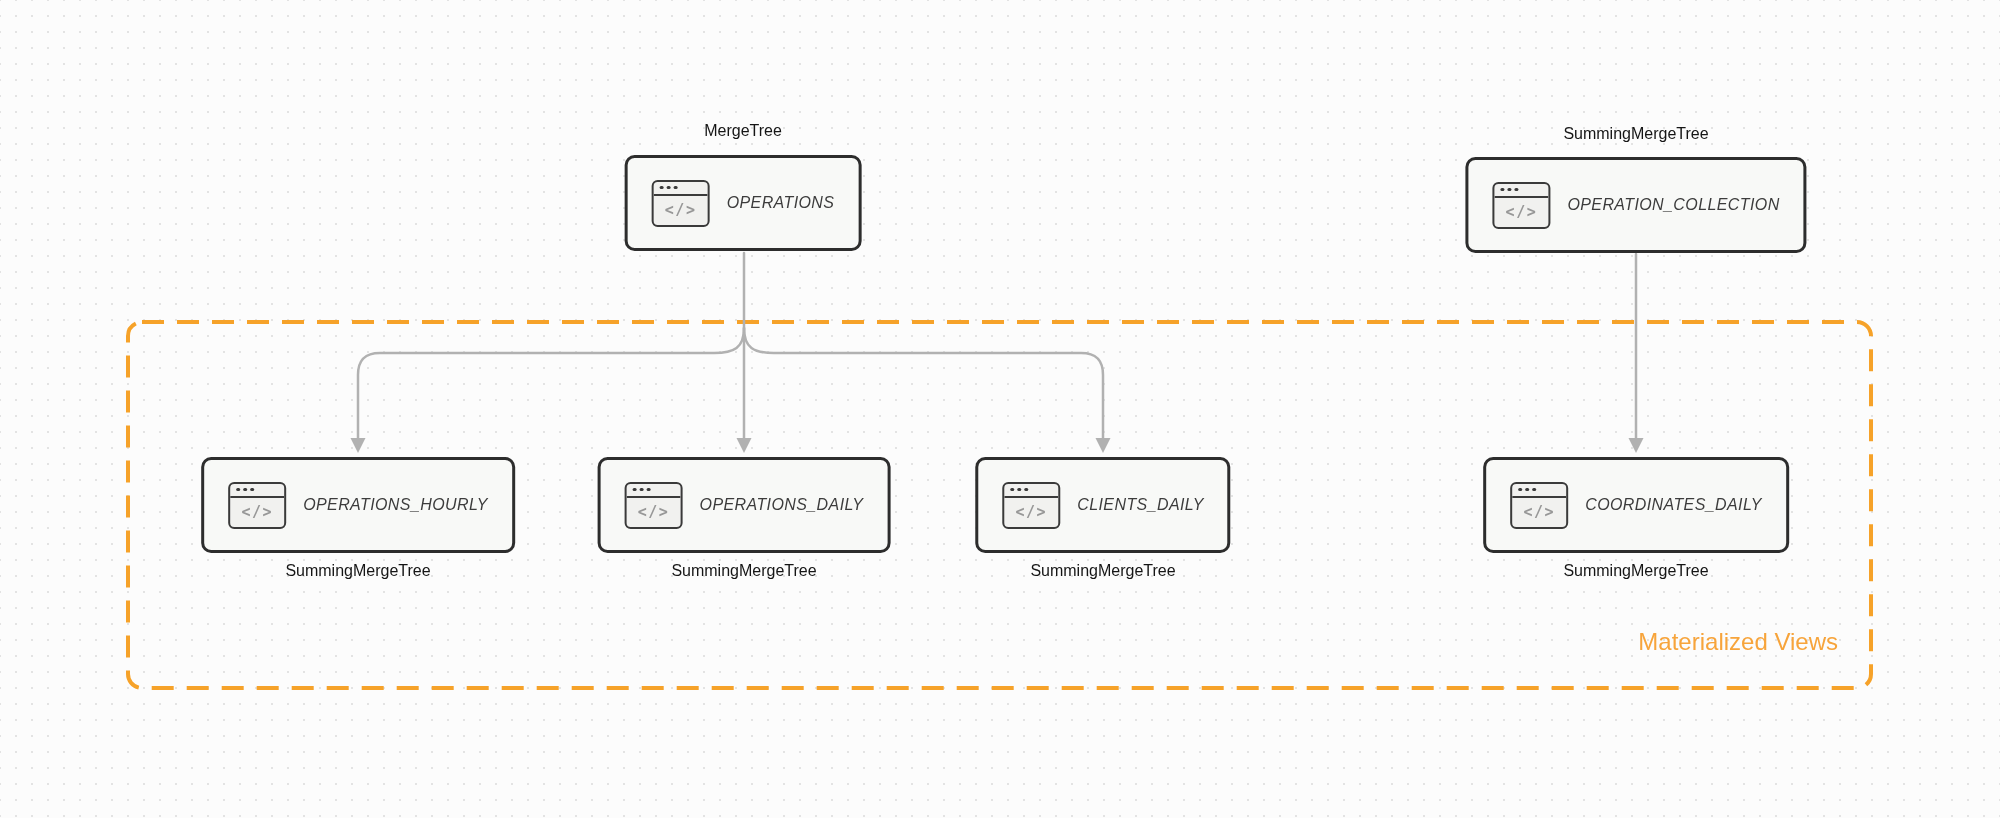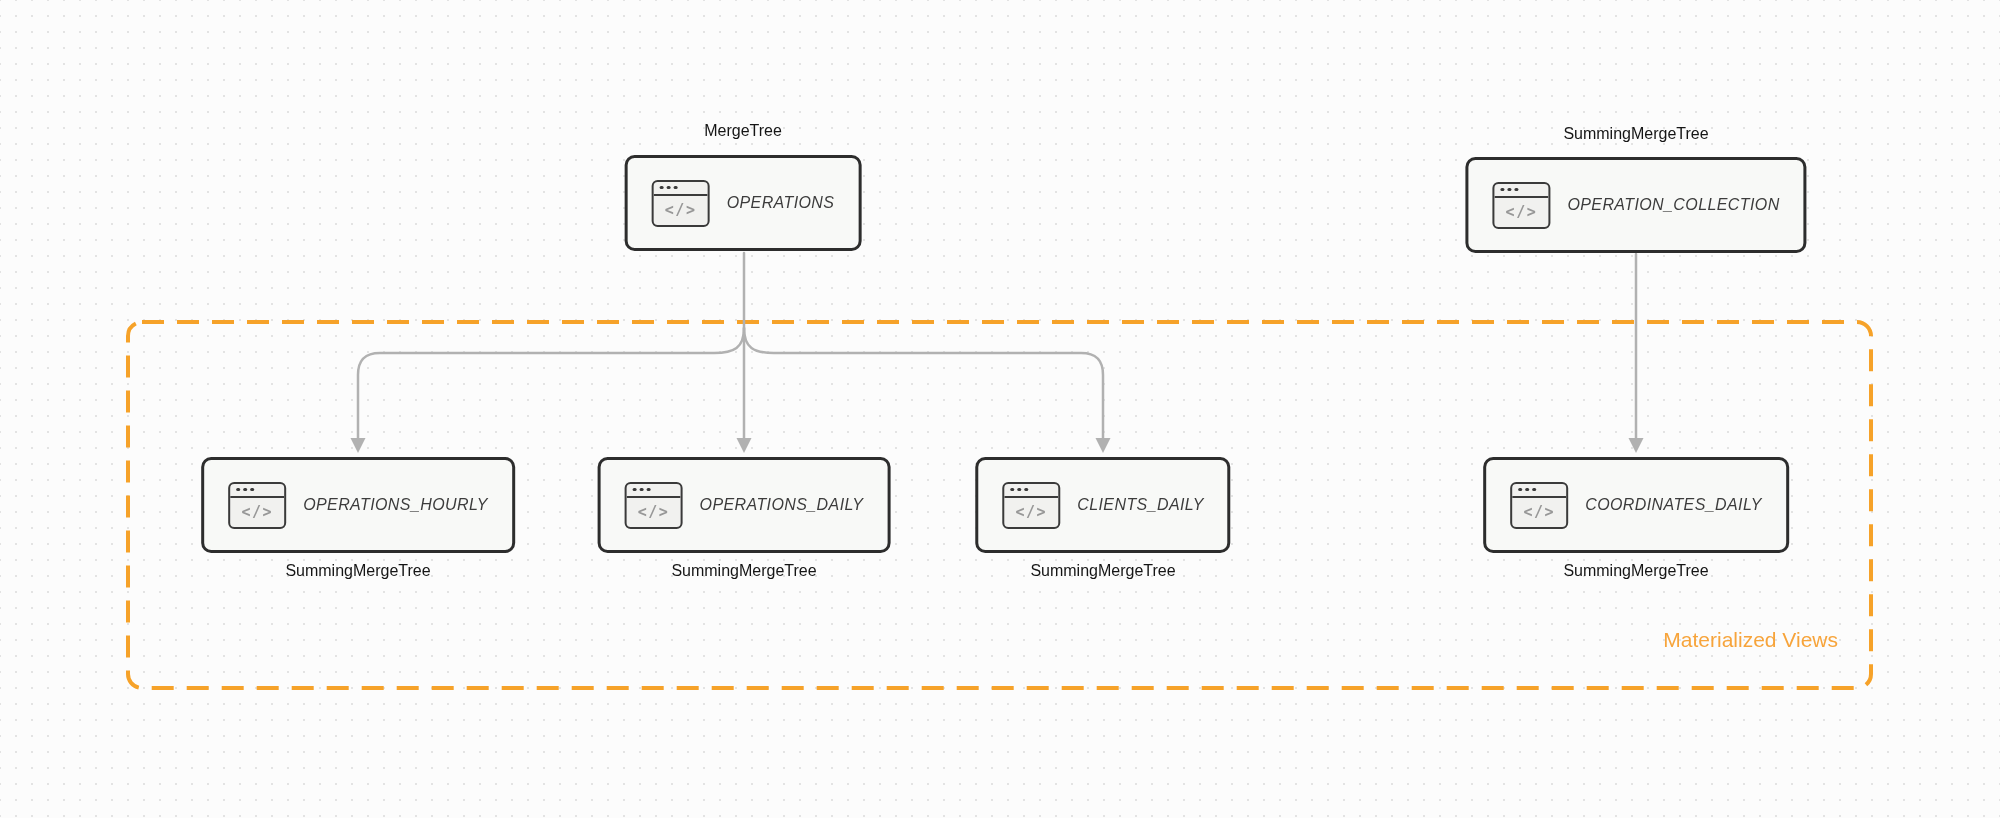--- a/index.html
+++ b/index.html
@@ -49,21 +49,21 @@
 
   
   .engine-label{
     position:absolute;transform:translateX(-50%);
     font-size:16px;color:#151515;white-space:nowrap;line-height:18px;
   }
 
   
   .group-caption{
     position:absolute;transform:translateX(-100%);
-    font-size:21px;font-weight:500;color:#f7a43b;white-space:nowrap;
+    font-size:24px;font-weight:500;color:#f7a43b;white-space:nowrap;
   }
 </style>
 </head>
 <body>
 
 <div class="canvas">
 
   <svg class="edge-layer">
 
     <rect x="128" y="322" width="1743" height="366" rx="14" ry="14" fill="none" stroke="#f6a229" stroke-width="4" stroke-dasharray="22 13"></rect>

